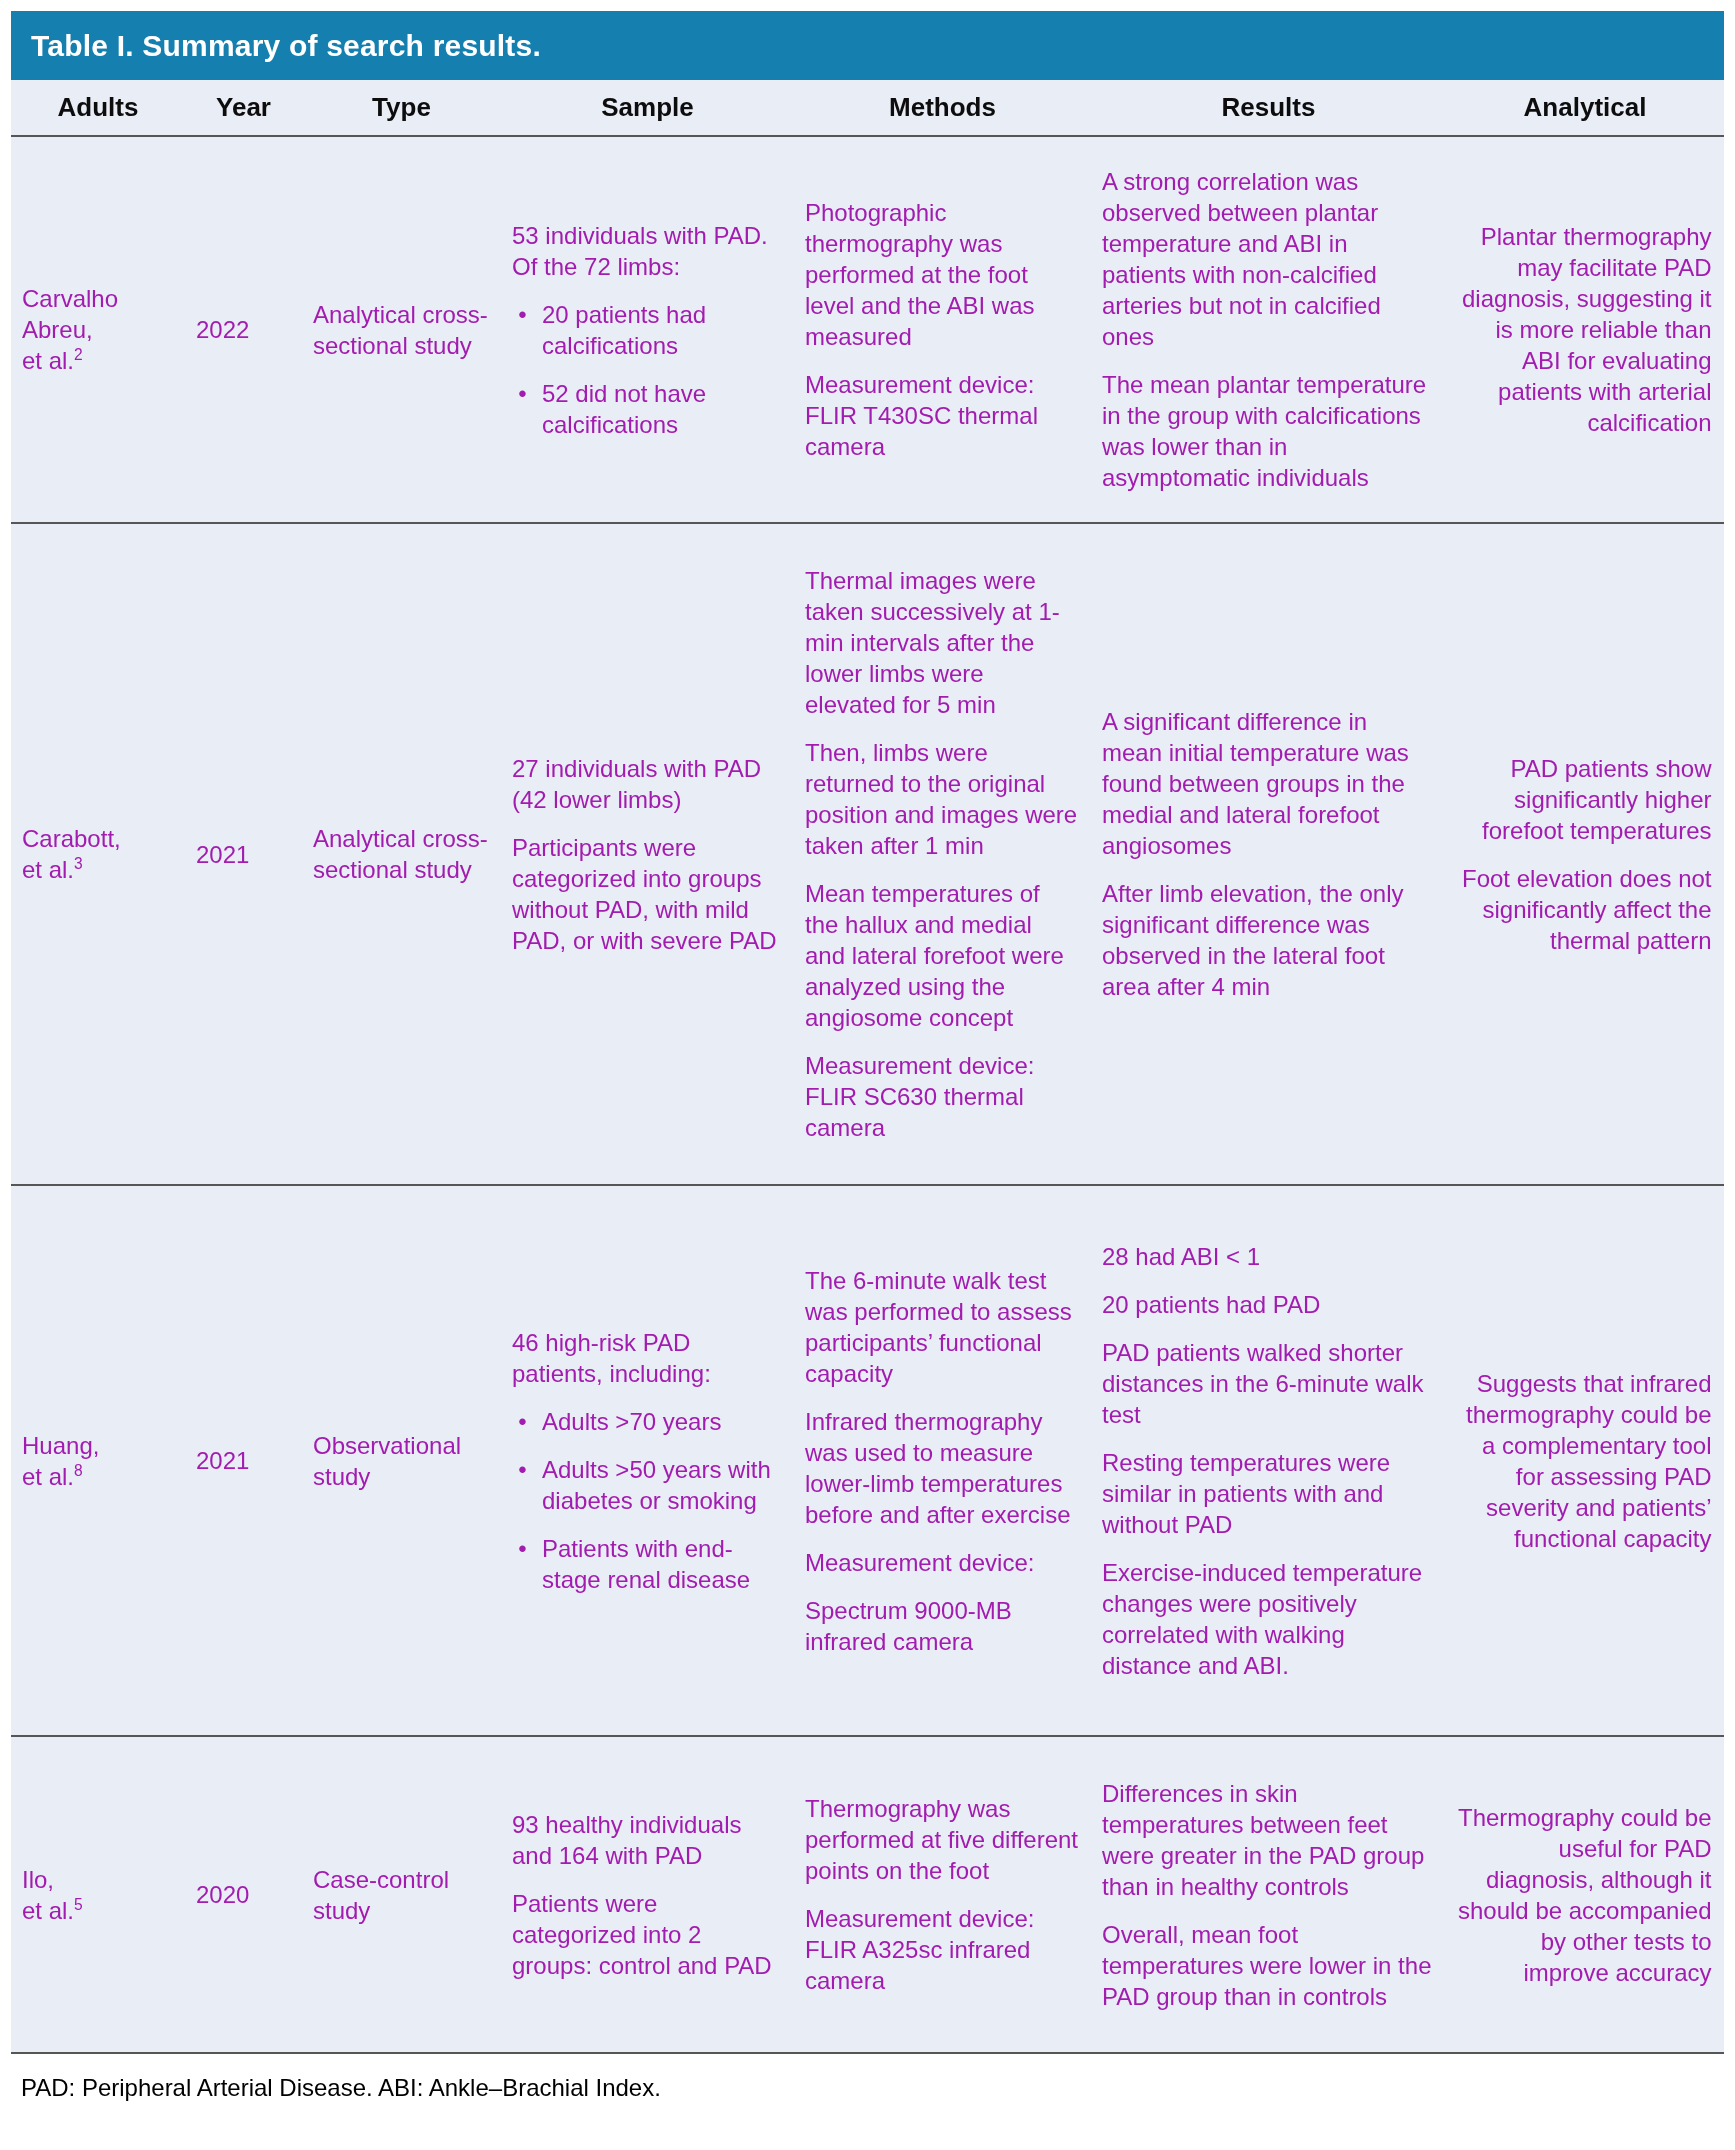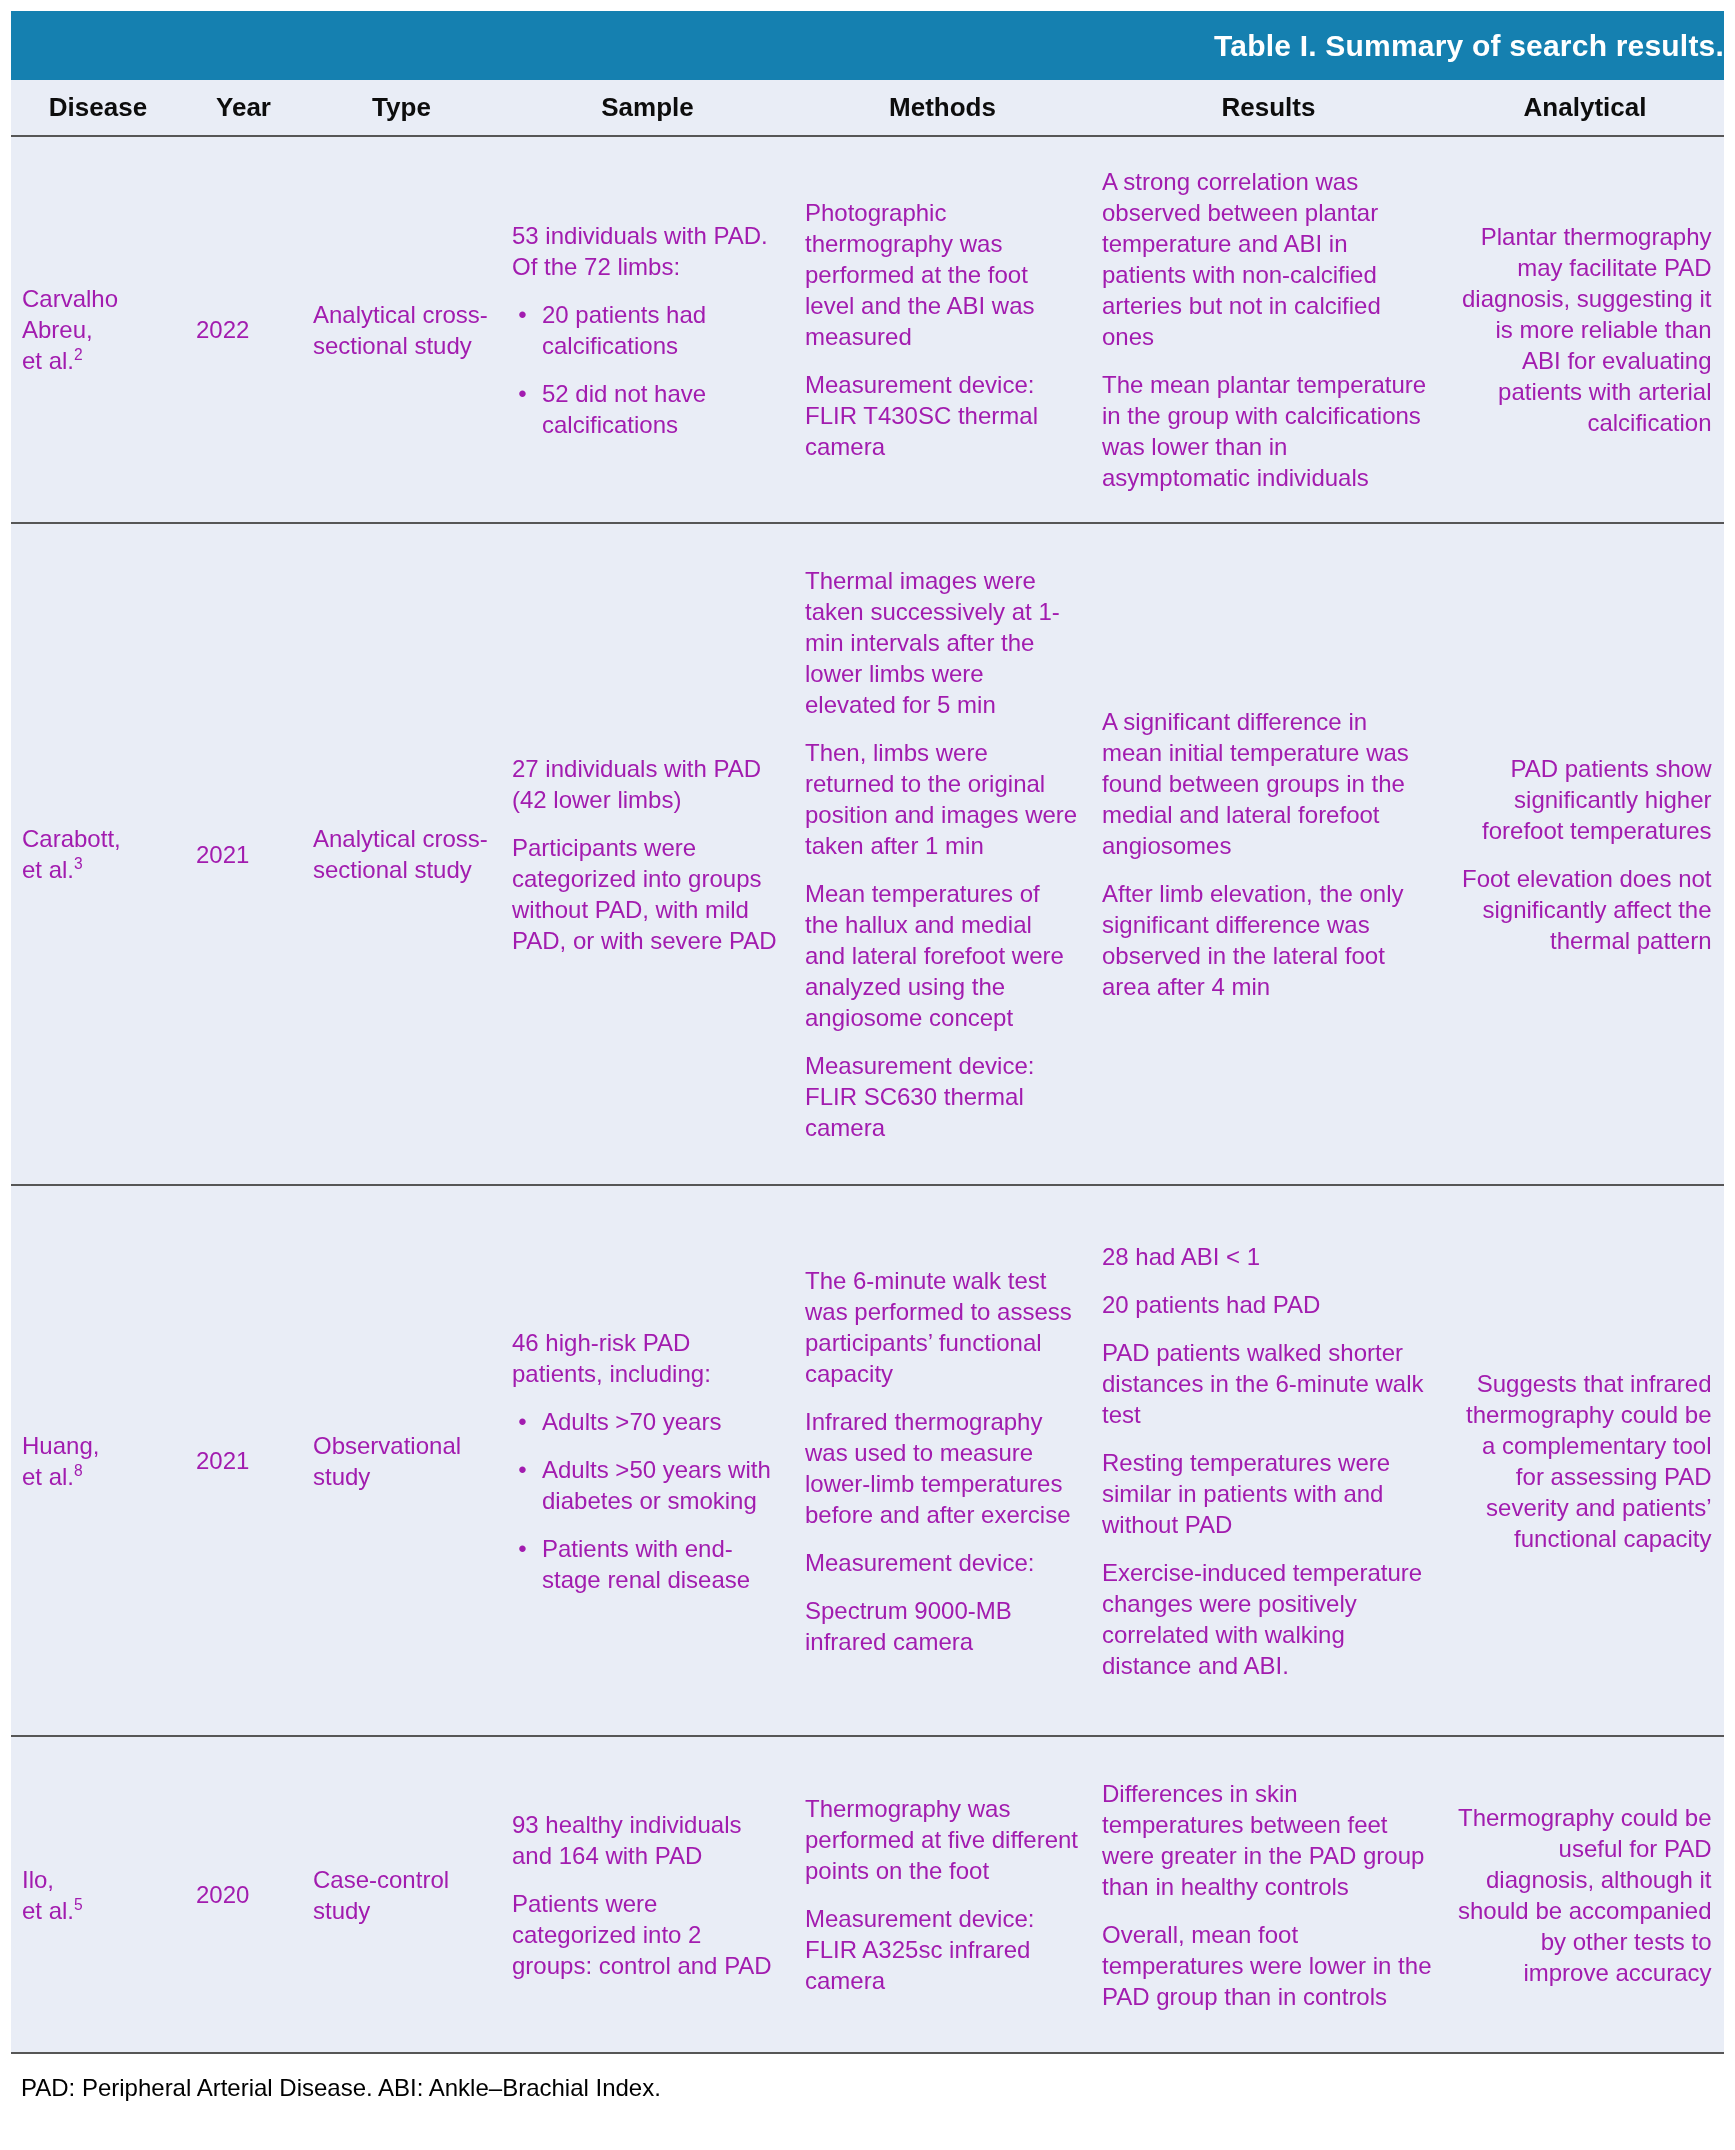--- a/index.html
+++ b/index.html
@@ -10,21 +10,21 @@
     color:#151515;
     position:relative;
   }
   .page{position:absolute;inset:0;background:#ffffff;}
   .table-card{
     position:absolute;left:11px;top:11px;width:1713px;
   }
   .title-bar{
     height:69px;background:var(--accent,#1580b0);
     display:flex;align-items:center;
-    padding-left:20px;box-sizing:border-box;justify-content:flex-end;
+    padding-left:20px;box-sizing:border-box;
   }
   .title-bar .title{
     color:#ffffff;font-size:30px;font-weight:700;letter-spacing:0.2px;
   }
   table.summary{
     border-collapse:collapse;table-layout:fixed;
     width:1713px;background:#e9edf6;
   }
   table.summary th{
     height:56px;font-size:26px;font-weight:700;color:#0d0d0d;
@@ -76,21 +76,21 @@
         <col style="width:174px">
           <col style="width:117px">
           <col style="width:199px">
         <col style="width:293px">
           <col style="width:297px">
           <col style="width:355px">
         <col style="width:278px">
       </colgroup>
       <thead>
         <tr>
-          <th>Disease</th>
+          <th>Adults</th>
           <th>Year</th>
           <th>Type</th>
           <th>Sample</th>
           <th>Methods</th>
           <th>Results</th>
           <th>Analytical</th>
         </tr>
       </thead>
       <tbody>
 

